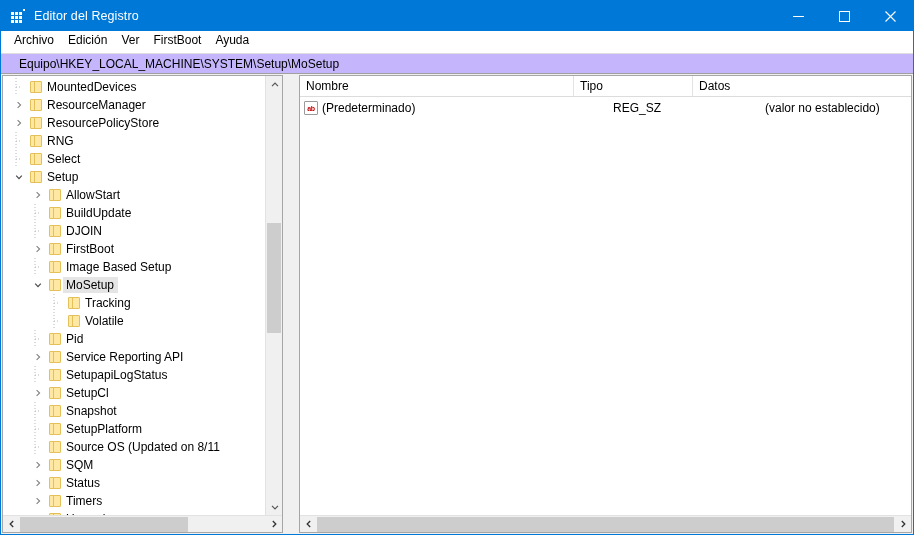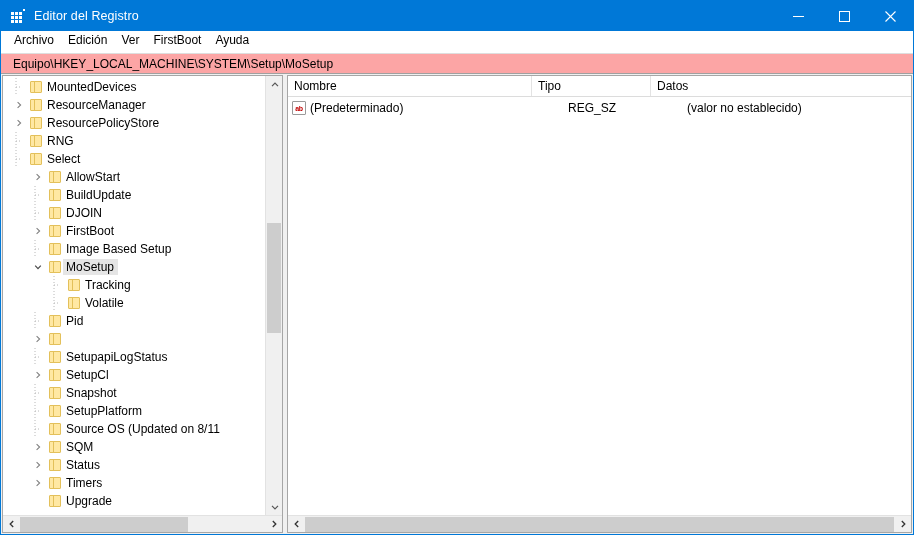--- a/index.html
+++ b/index.html
@@ -82,26 +82,26 @@
     font-size: 12px;
     color: #000000;
     padding: 2px 7px;
     cursor: default;
     white-space: nowrap;
   }
 
   
   .addressbar {
     height: 21px;
-    background: #fca5a5;
+    background: #c4b5fd;
     border-top: 1px solid #dedede;
     border-bottom: 1px solid #a0a0a0;
     display: flex;
     align-items: center;
-    padding-left: 12px;
+    padding-left: 18px;
     flex: none;
     text-align: center;
   }
   .addressbar .path {
     font-size: 12px;
     color: #000000;
     white-space: nowrap;
   }
 
   
@@ -114,21 +114,21 @@
   }
 
   .pane {
     background: #ffffff;
     border: 1px solid #a6a6a6;
     display: flex;
     flex-direction: column;
     min-height: 0;
     position: relative;
   }
-  .pane-left  { width: 281px; flex: none; margin-right: 4px; }
+  .pane-left  { width: 281px; flex: none; margin-right: 16px; }
   .pane-right { flex: 1 1 auto; }
 
   
   .tree-viewport {
     flex: 1 1 auto;
     display: flex;
     min-height: 0;
     overflow: hidden;
     position: relative;
   }
@@ -233,36 +233,37 @@
   .lv-col {
     display: flex;
     align-items: center;
     font-size: 12px;
     color: #000000;
     padding-left: 6px;
     border-right: 1px solid #e3e3e3;
     cursor: default;
     white-space: nowrap;
   }
-  .lv-col.c-name { width: 244px; flex: none; }
+  .lv-col.c-name { width: 274px; flex: none; }
   .lv-col.c-type { width: 119px; flex: none; }
   .lv-col.c-data { flex: 1 1 auto; border-right: 0; }
 
   .lv-body {
     flex: 1 1 auto;
     overflow: hidden;
     padding-top: 2px;
     min-height: 0;
   }
   .lv-row {
     height: 18px;
     display: flex;
     align-items: center;
     cursor: default;
     white-space: nowrap;
+    gap: 33px;
   }
   .lv-cell {
     font-size: 12px;
     color: #000000;
     display: flex;
     align-items: center;
     overflow: hidden;
     line-height: 14px;
   }
   .lv-cell.c-name { width: 274px; flex: none; padding-left: 3px; }
@@ -421,20 +422,32 @@
                   <path d="M2 0 L2 18" stroke="#b8b8b8" stroke-width="1" stroke-dasharray="1 2" fill="none"></path>
                   <path d="M2 9 L8 9" stroke="#b8b8b8" stroke-width="1" stroke-dasharray="1 2" fill="none"></path>
                 </svg>
               </div>
               <div class="folder">
                 <div class="fi"></div>
               </div>
               <div class="lbl">Select</div>
             </div>
             <div class="tree-row">
+              <div style="width: 8px; height: 18px; flex: 0 0 auto;"></div>
+              <div class="twisty">
+                <svg width="8" height="8" viewBox="0 0 8 8">
+                  <path d="M1.2 2.6 L4 5.6 L6.8 2.6" stroke="#4a4a4a" stroke-width="1.2" fill="none"></path>
+                </svg>
+              </div>
+              <div class="folder">
+                <div class="fi"></div>
+              </div>
+              <div class="lbl">Setup</div>
+            </div>
+            <div class="tree-row">
               <div style="width: 27px; height: 18px; flex: 0 0 auto;"></div>
               <div class="twisty">
                 <svg width="8" height="8" viewBox="0 0 8 8">
                   <path d="M2.6 1.2 L5.6 4 L2.6 6.8" stroke="#808080" stroke-width="1.1" fill="none"></path>
                 </svg>
               </div>
               <div class="folder">
                 <div class="fi"></div>
               </div>
               <div class="lbl">AllowStart</div>
@@ -544,20 +557,21 @@
             <div class="tree-row">
               <div style="width: 27px; height: 18px; flex: 0 0 auto;"></div>
               <div class="twisty">
                 <svg width="8" height="8" viewBox="0 0 8 8">
                   <path d="M2.6 1.2 L5.6 4 L2.6 6.8" stroke="#808080" stroke-width="1.1" fill="none"></path>
                 </svg>
               </div>
               <div class="folder">
                 <div class="fi"></div>
               </div>
+              <div class="lbl">Service Reporting API</div>
             </div>
             <div class="tree-row">
               <div style="width: 27px; height: 18px; flex: 0 0 auto;"></div>
               <div class="twisty">
                 <svg width="10" height="18" viewBox="0 0 10 18">
                   <path d="M2 0 L2 18" stroke="#b8b8b8" stroke-width="1" stroke-dasharray="1 2" fill="none"></path>
                   <path d="M2 9 L8 9" stroke="#b8b8b8" stroke-width="1" stroke-dasharray="1 2" fill="none"></path>
                 </svg>
               </div>
               <div class="folder">

